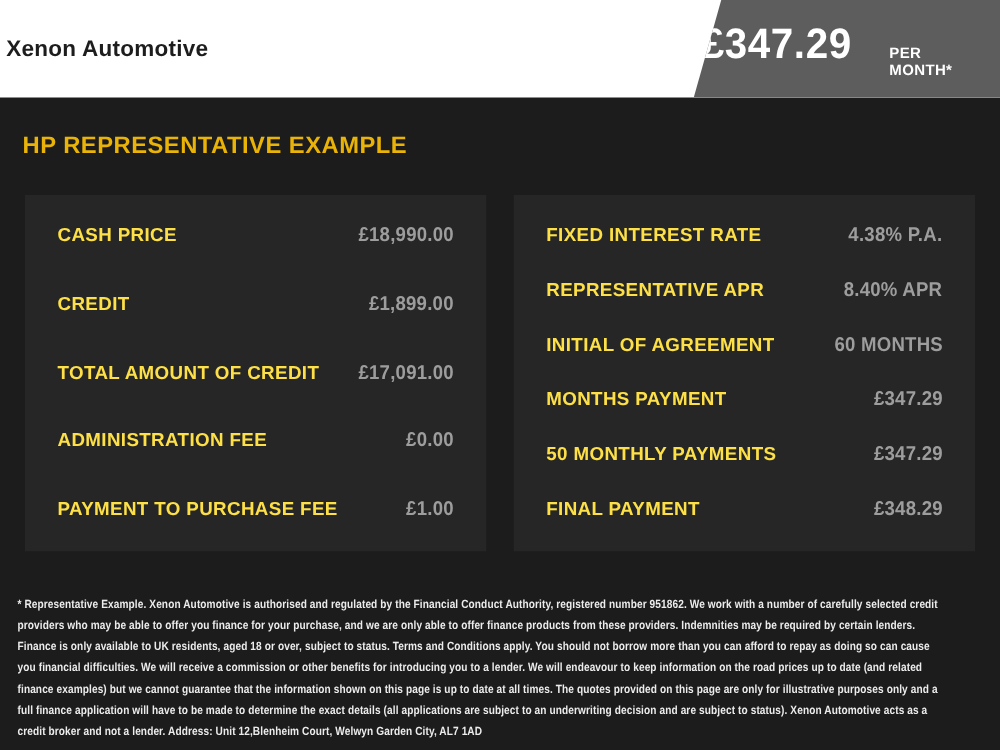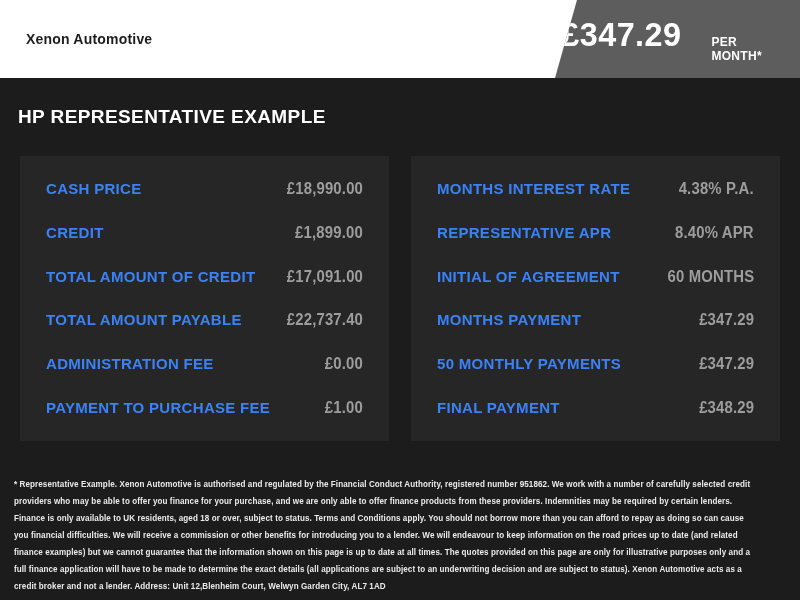--- a/index.html
+++ b/index.html
@@ -12,23 +12,23 @@
   }
 
   
   .header {
     position:relative;
     height:78px;
     background:#ffffff;
   }
   .brand {
     position:absolute;
-    left:26px; top:50%;
+    left:5px; top:50%;
     transform:translateY(-50%);
-    font-size:14px;
+    font-size:18px;
     font-weight:700;
     color:#1d1d1d;
     letter-spacing:.2px;
   }
   .price-badge {
     position:absolute;
     right:0; top:0;
     width:245px; height:78px;
     background:#5d5d5d;
     clip-path:polygon(22px 0, 100% 0, 100% 100%, 0 100%);
@@ -56,21 +56,21 @@
     color:#ffffff;
     letter-spacing:.3px;
     margin-left:21px;
   }
 
   
   .section-title {
     margin:28px 18px 0 18px;
     font-size:19px;
     font-weight:700;
-    color:#ffffff;
+    color:#eab308;
     letter-spacing:.4px;
   }
   .panels {
     display:flex;
     gap:22px;
     margin:28px 20px 0 20px;
   }
   .panel {
     flex:1;
     height:285px;
@@ -81,21 +81,21 @@
     justify-content:space-between;
   }
   .row {
     display:flex;
     justify-content:space-between;
     align-items:baseline;
   }
   .row .label {
     font-size:15px;
     font-weight:700;
-    color:#3b82f6;
+    color:#fde047;
     letter-spacing:.3px;
     white-space:nowrap;
   }
   .row .value {
     font-size:16px;
     font-weight:700;
     color:#9d9d9d;
     letter-spacing:.2px;
     white-space:nowrap;
     transform:scaleX(.93);
@@ -139,36 +139,32 @@
     </div>
     <div class="row">
       <span class="label">CREDIT</span>
       <span class="value">£1,899.00</span>
     </div>
     <div class="row">
       <span class="label">TOTAL AMOUNT OF CREDIT</span>
       <span class="value">£17,091.00</span>
     </div>
     <div class="row">
-      <span class="label">TOTAL AMOUNT PAYABLE</span>
-      <span class="value">£22,737.40</span>
-    </div>
-    <div class="row">
       <span class="label">ADMINISTRATION FEE</span>
       <span class="value">£0.00</span>
     </div>
     <div class="row">
       <span class="label">PAYMENT TO PURCHASE FEE</span>
       <span class="value">£1.00</span>
     </div>
   </div>
 
   <div class="panel">
     <div class="row">
-      <span class="label">MONTHS INTEREST RATE</span>
+      <span class="label">FIXED INTEREST RATE</span>
       <span class="value">4.38% P.A.</span>
     </div>
     <div class="row">
       <span class="label">REPRESENTATIVE APR</span>
       <span class="value">8.40% APR</span>
     </div>
     <div class="row">
       <span class="label">INITIAL OF AGREEMENT</span>
       <span class="value">60 MONTHS</span>
     </div>

